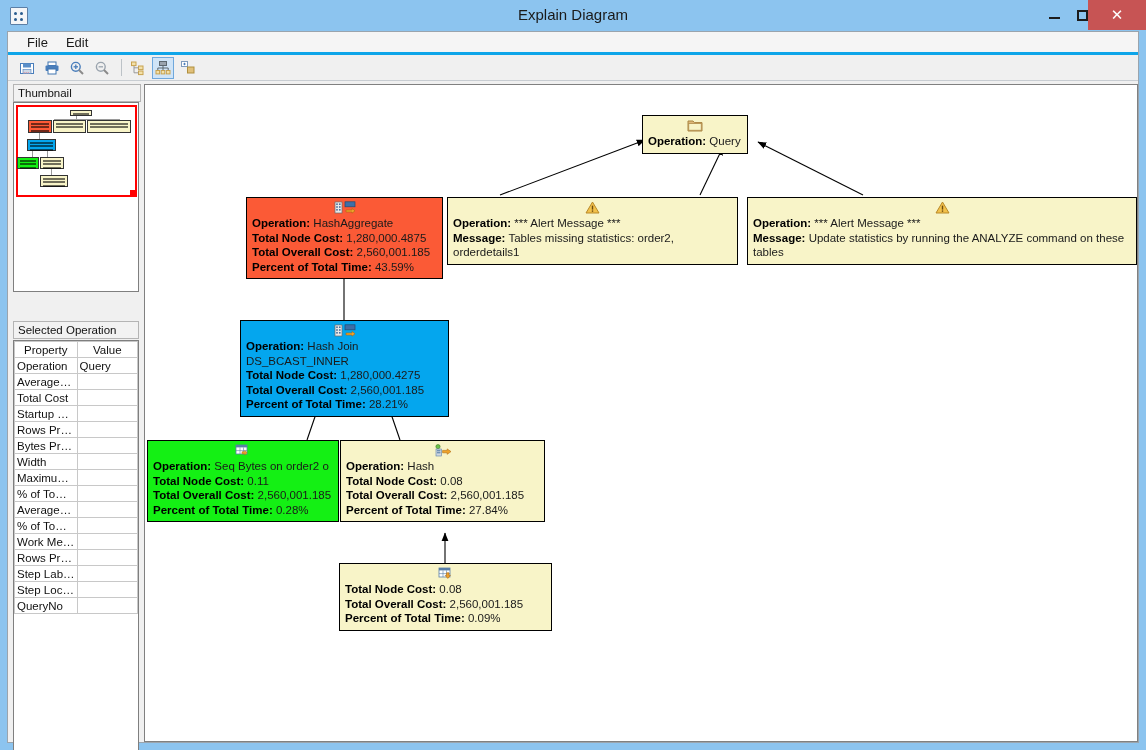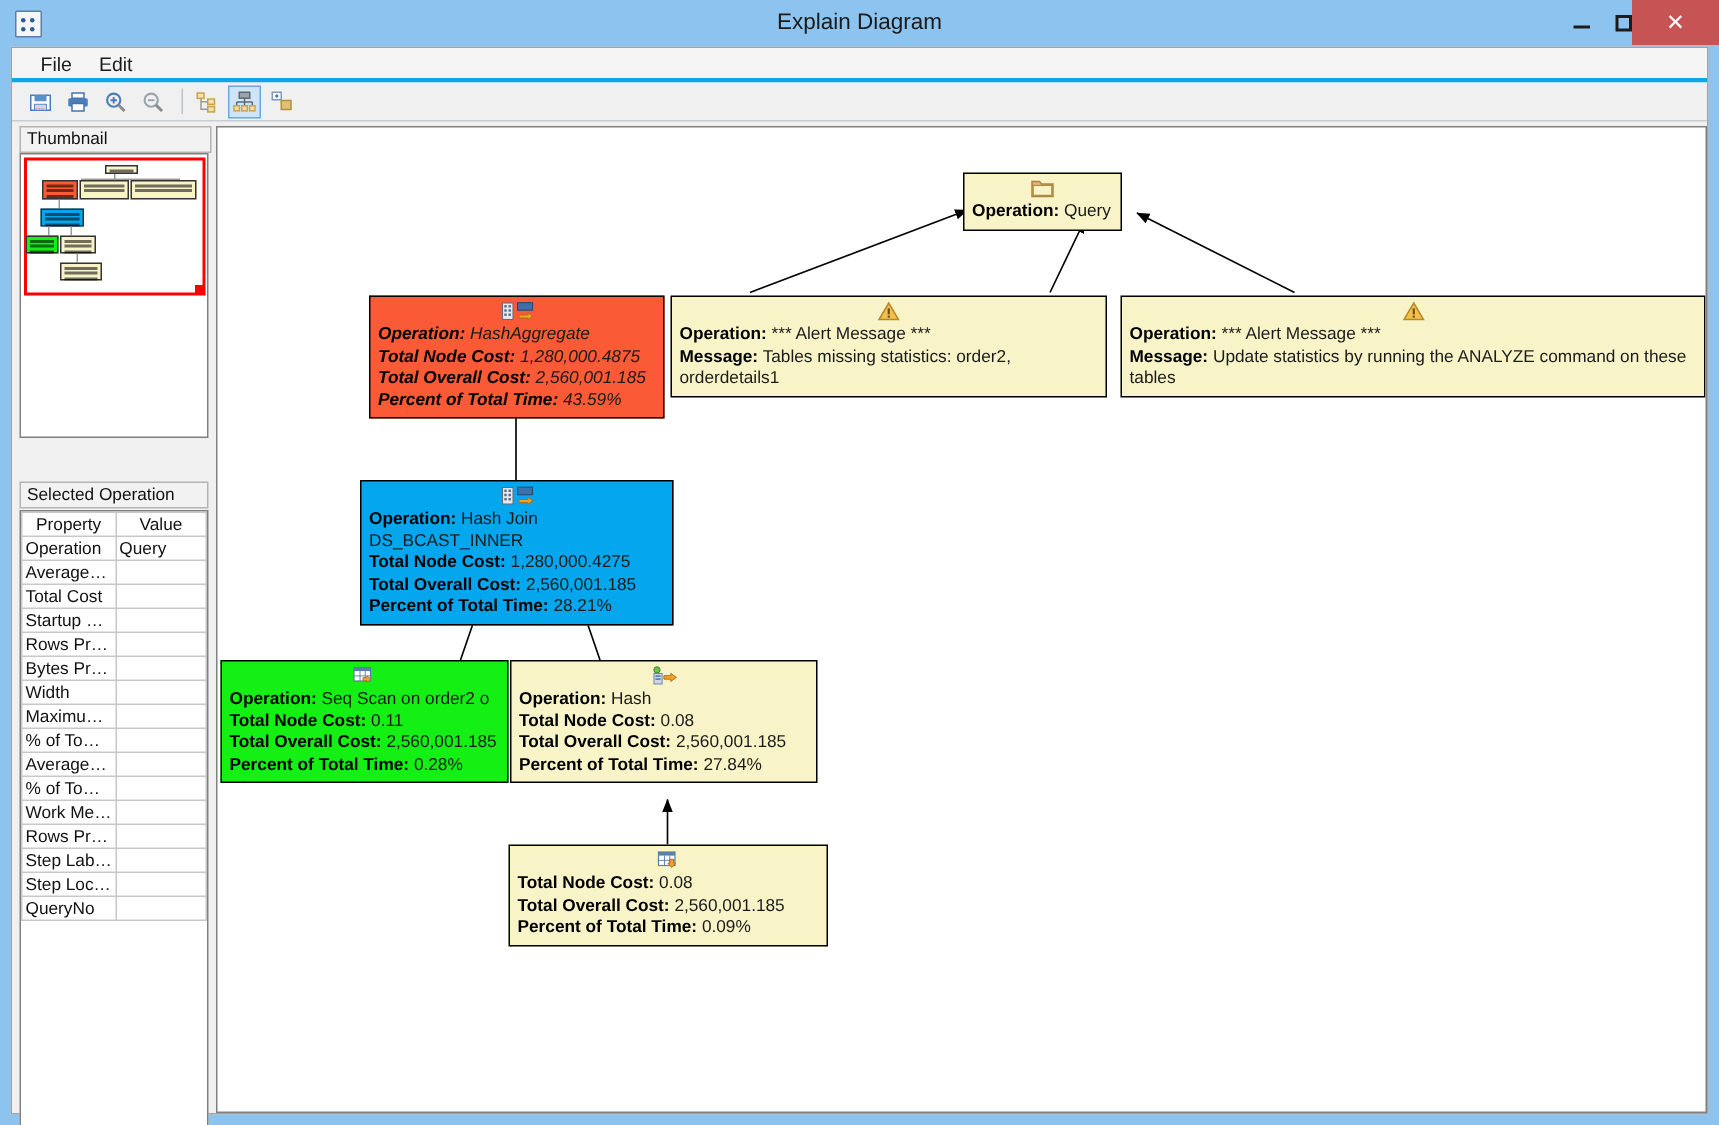--- a/index.html
+++ b/index.html
@@ -390,21 +390,21 @@
             <path d="M1 2 h5 l1.4 1.6 H15 V12 H1 Z" fill="#dfb879" stroke="#a98442"></path>
             <rect x="1.8" y="4.6" width="12.4" height="6.6" fill="#f8f4c8" stroke="#a98442" stroke-width=".7"></rect>
           </svg>
         </div>
         <div>
           <b>Operation:</b>
           <span class="v">Query</span>
         </div>
       </div>
 
-      <div class="node n-red" style="left:101px;top:112px;width:197px;font-style:italic;">
+      <div class="node n-red" style="left:101px;top:112px;width:197px;">
         <div class="nicon">
           <svg width="22" height="13" viewBox="0 0 22 13">
             <rect x="1" y="1" width="7" height="11" fill="#e8e8e8" stroke="#6b6b6b" stroke-width=".7"></rect>
             <rect x="2.2" y="2.4" width="1.6" height="1.6" fill="#4a6f9c"></rect>
               <rect x="5" y="2.4" width="1.6" height="1.6" fill="#4a6f9c"></rect>
             <rect x="2.2" y="5.2" width="1.6" height="1.6" fill="#4a6f9c"></rect>
               <rect x="5" y="5.2" width="1.6" height="1.6" fill="#4a6f9c"></rect>
             <rect x="2.2" y="8" width="1.6" height="1.6" fill="#4a6f9c"></rect>
               <rect x="5" y="8" width="1.6" height="1.6" fill="#4a6f9c"></rect>
             <rect x="11" y="0.8" width="10" height="5" fill="#3d6fa8" stroke="#24496f" stroke-width=".7"></rect>
@@ -503,21 +503,21 @@
             <rect x="1" y="1" width="11" height="9" fill="#fff" stroke="#5a7fa8" stroke-width=".8"></rect>
             <rect x="1" y="1" width="11" height="2.4" fill="#5a7fa8"></rect>
             <line x1="5" y1="3.4" x2="5" y2="10" stroke="#5a7fa8" stroke-width=".6"></line>
             <line x1="8.5" y1="3.4" x2="8.5" y2="10" stroke="#5a7fa8" stroke-width=".6"></line>
             <line x1="1" y1="6.6" x2="12" y2="6.6" stroke="#5a7fa8" stroke-width=".6"></line>
             <path d="M10 6 h3.2 v-1.4 L16 7.2 L13.2 9.8 V8.4 H10 z" fill="#f0a32a" stroke="#b06a10" stroke-width=".6" transform="translate(-1.5,2.6) scale(.85)"></path>
           </svg>
         </div>
         <div>
           <b>Operation:</b>
-          <span class="v">Seq Scan on order2 o</span>
+          <span class="v">Seq Bytes on order2 o</span>
         </div>
         <div>
           <b>Total Node Cost:</b>
           <span class="v">0.11</span>
         </div>
         <div>
           <b>Total Overall Cost:</b>
           <span class="v">2,560,001.185</span>
         </div>
         <div>

